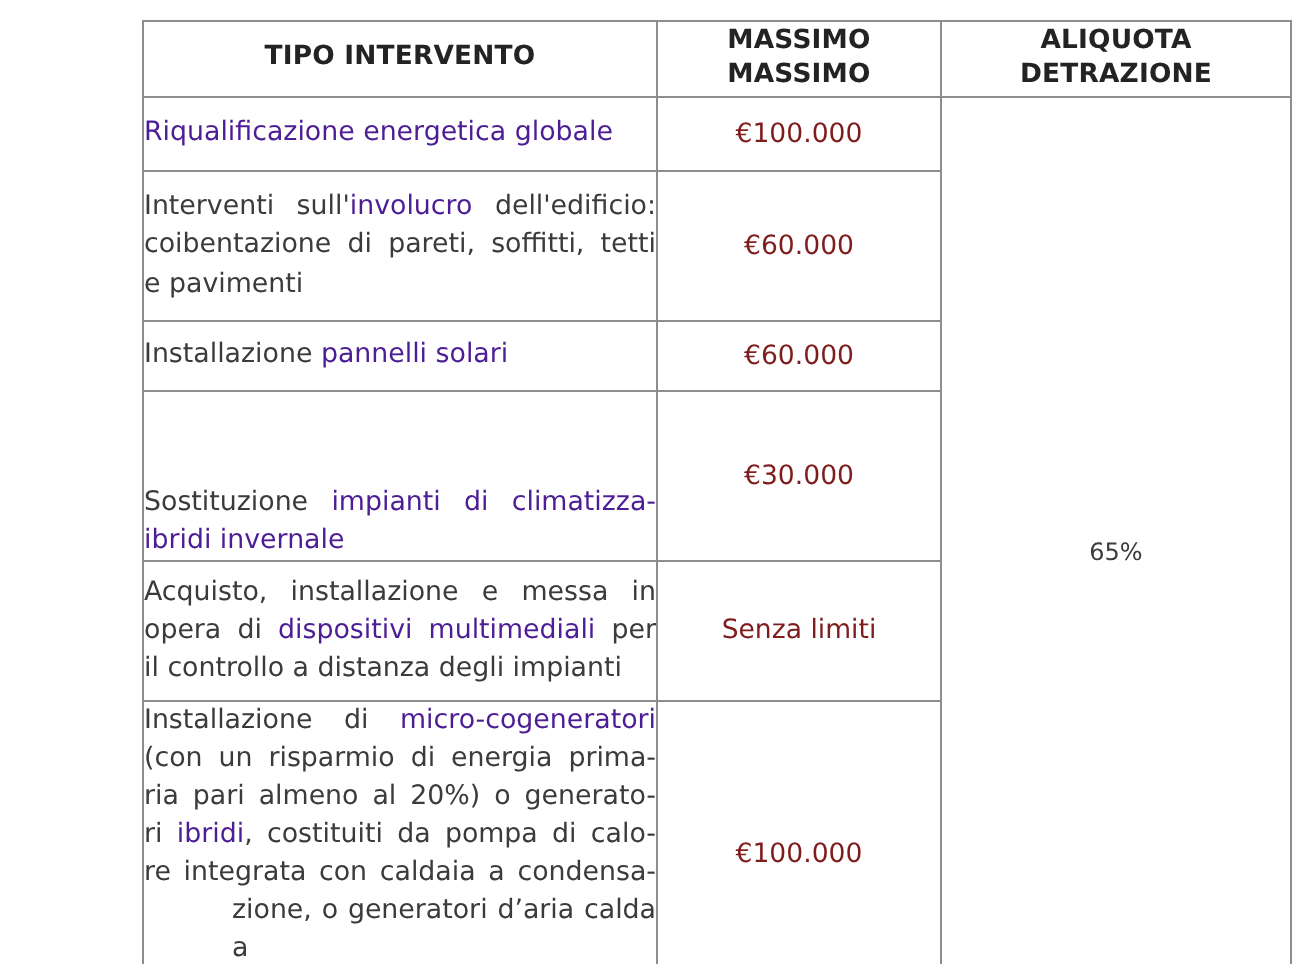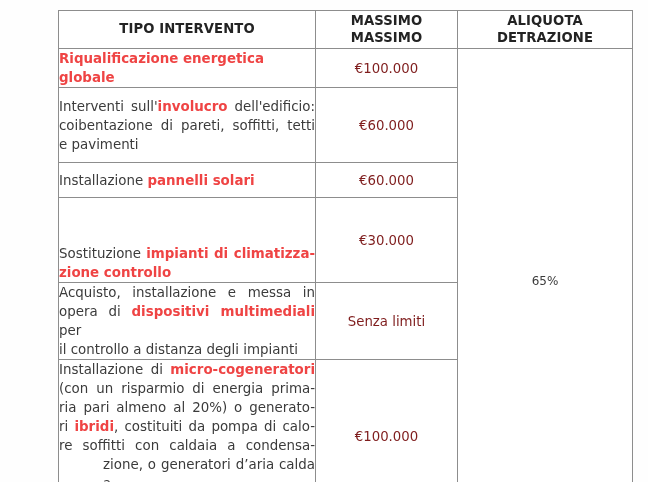--- a/index.html
+++ b/index.html
@@ -15,21 +15,21 @@
     color: #3a3a3a;
   }
   #page {
     position: relative;
     width: 648px;
     height: 482px;
     background: #fefefe;
   }
   #table-wrap {
     position: absolute;
-    left: 33px;
+    left: 46px;
     top: 10px;
     width: 574px;
     height: 458px;
     padding-left: 25px;
   }
   table.detrazioni {
     border-collapse: collapse;
     table-layout: fixed;
     width: 574px;
     height: 458px;
@@ -60,21 +60,21 @@
     line-height: 1.42;
     color: #3b3b3b;
     text-align: justify;
     text-align-last: left;
     padding: 7px 11px 7px 11px;
     hyphens: manual;
   }
   td.tipo.single {
     text-align: left;
   }
-  td.tipo b { font-weight: bold; color: #ef4444; }
+  td.tipo b { font-weight: normal; color: #4c1d95; }
 
   td.importo {
     font-size: 13.3px;
     color: #7f1d1d;
     text-align: center;
     padding: 4px 6px;
   }
   td.aliquota {
     font-size: 12px;
     color: #3b3b3b;
@@ -123,39 +123,39 @@
           </tr>
           <tr style="height: 35px;">
             <td class="tipo single">
               <div style="text-align: left; text-align-last: left;"><span>Installazione </span><b>pannelli solari</b></div>
             </td>
             <td class="importo">€60.000</td>
           </tr>
           <tr style="height: 55px;">
             <td class="tipo">
               <div style="text-align: justify; text-align-last: justify; margin-top: 46px;"><span>Sostituzione </span><b>impianti di climatizza-</b></div>
-              <div style="text-align: left; text-align-last: left;"><b>zione controllo</b></div>
+              <div style="text-align: left; text-align-last: left;"><b>ibridi invernale</b></div>
             </td>
             <td class="importo">€30.000</td>
           </tr>
           <tr style="height: 70px;">
             <td class="tipo">
               <div style="text-align: justify; text-align-last: justify;"><span>Acquisto, installazione e messa in</span></div>
               <div style="text-align: justify; text-align-last: justify;"><span>opera di </span><b>dispositivi multimediali</b><span> per</span></div>
               <div style="text-align: center; text-align-last: left;"><span>il controllo a distanza degli impianti</span></div>
             </td>
             <td class="importo">Senza limiti</td>
           </tr>
           <tr style="height: 148px;">
             <td class="tipo">
               <div style="text-align: justify; text-align-last: justify;"><span>Installazione di </span><b>micro-cogeneratori</b></div>
               <div style="text-align: justify; text-align-last: justify;"><span>(con un risparmio di energia prima-</span></div>
               <div style="text-align: justify; text-align-last: justify;"><span>ria pari almeno al 20%) o generato-</span></div>
               <div style="text-align: justify; text-align-last: justify;"><span>ri </span><b>ibridi</b><span>, costituiti da pompa di calo-</span></div>
-              <div style="text-align: justify; text-align-last: justify;"><span>re soffitti con caldaia a condensa-</span></div>
+              <div style="text-align: justify; text-align-last: justify;"><span>re integrata con caldaia a condensa-</span></div>
               <div style="text-align: justify; text-align-last: justify; margin-left: 44px;"><span>zione, o generatori d’aria calda a</span></div>
               <div style="text-align: left; text-align-last: left;"><span>condensazione</span></div>
             </td>
             <td class="importo">€100.000</td>
           </tr>
         </tbody>
     </table>
   </div>
 </div>
 

